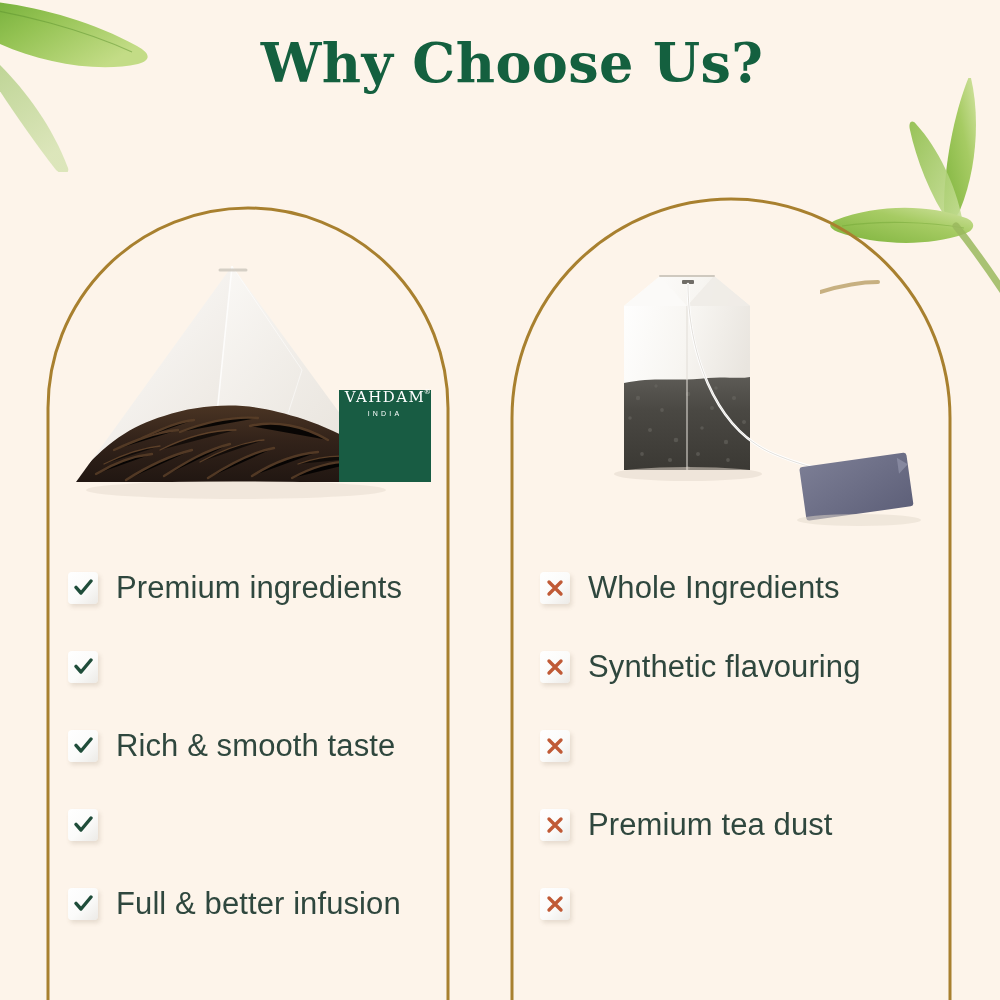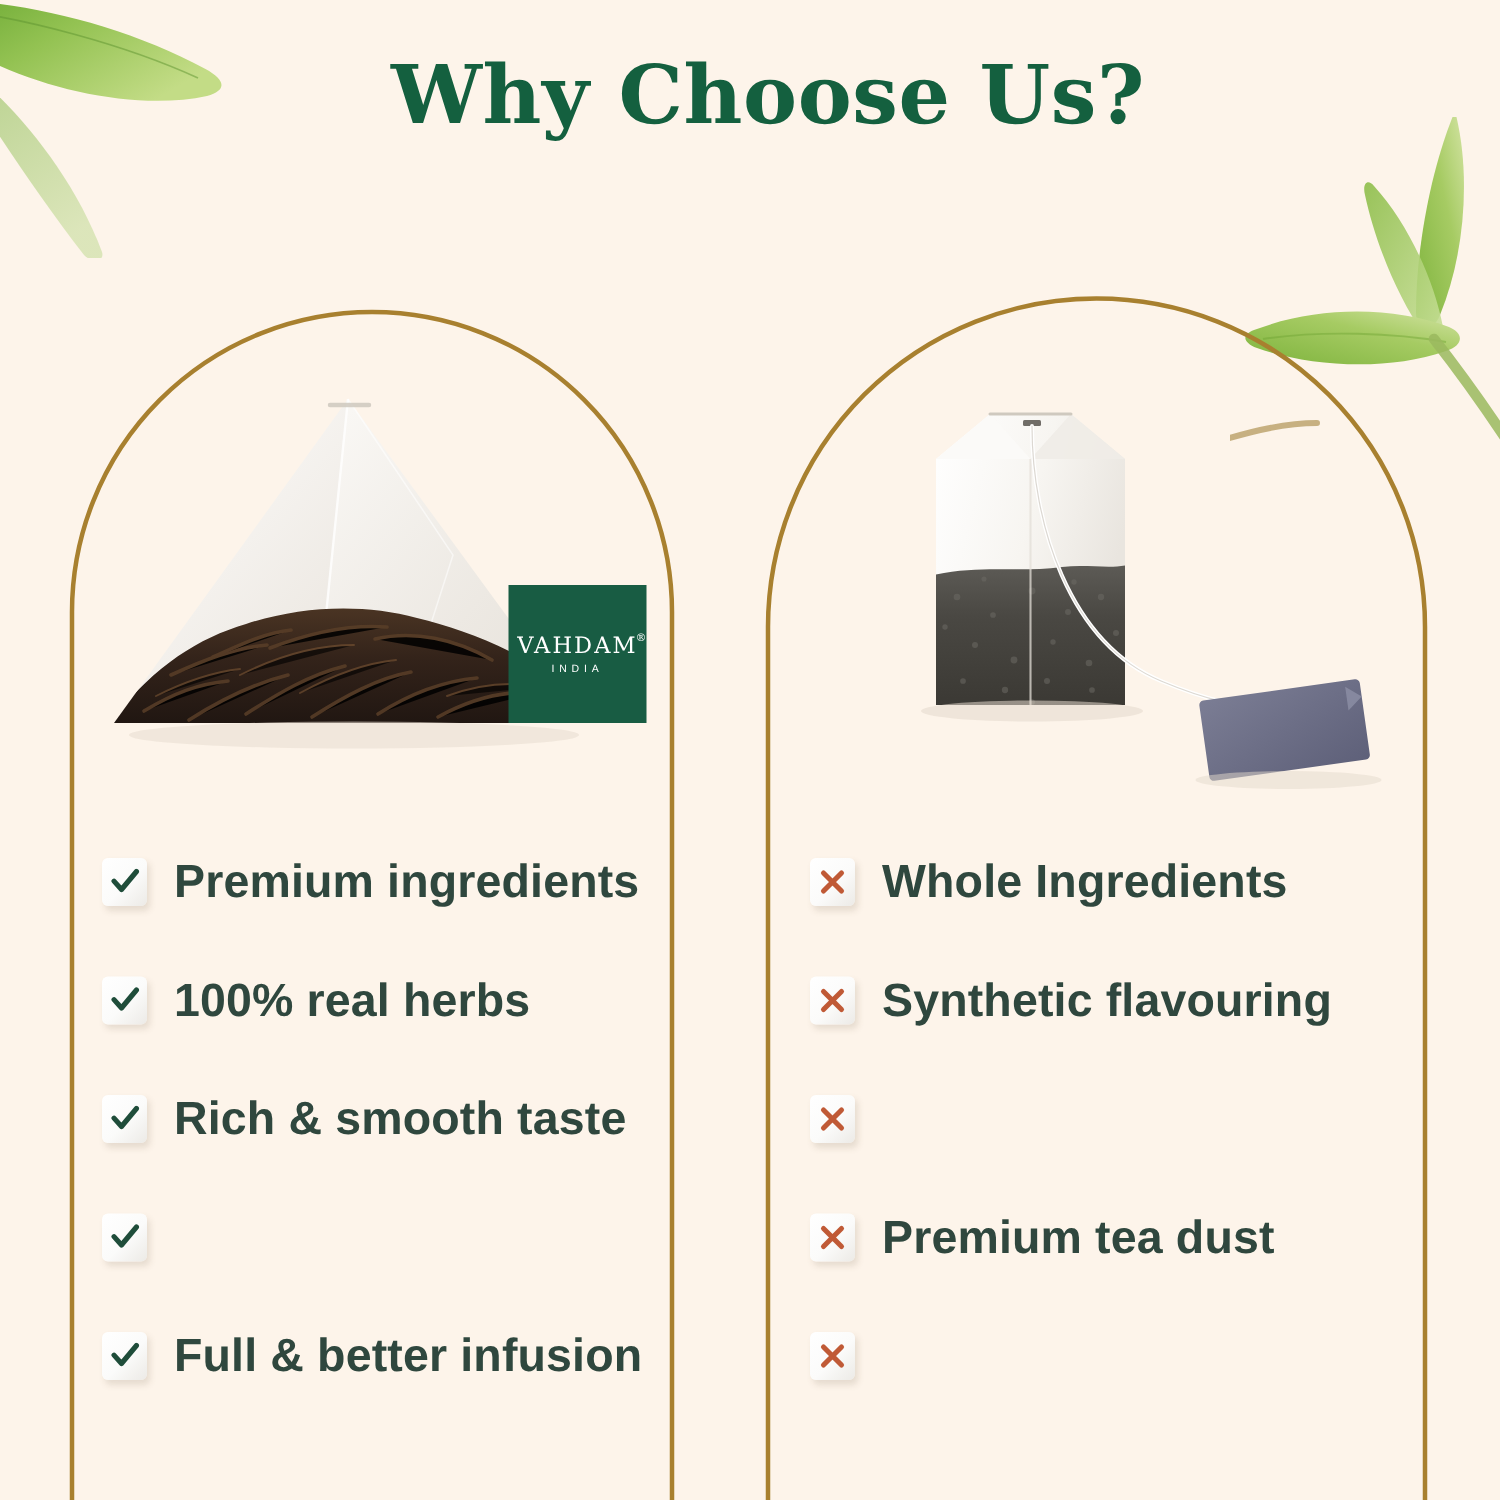--- a/index.html
+++ b/index.html
@@ -55,21 +55,21 @@
   .product-teabag  { left: 604px; top: 258px; width: 340px; height: 272px; }
 
   .vahdam-logo {
     position: absolute;
     left: 339px; top: 390px;
     width: 92px; height: 92px;
     background: #185c43;
     display: flex;
     flex-direction: column;
     align-items: center;
-    justify-content: center;
+    justify-content: flex-start;
     gap: 5px;
   }
   .vahdam-word {
     color: #ffffff;
     font-family: "DejaVu Serif", "Liberation Serif", serif;
     font-size: 15px;
     letter-spacing: 1.4px;
     line-height: 1;
     position: relative;
   }
@@ -78,21 +78,20 @@
     color: #ffffff;
     font-size: 7px;
     letter-spacing: 3.2px;
     line-height: 1;
   }
 
   
   .list {
     position: absolute;
     top: 548px;
-    font-weight: bold;
   }
   .list-left  { left: 68px;  width: 400px; }
   .list-right { left: 540px; width: 410px; }
 
   .row {
     display: flex;
     align-items: center;
     height: 79px;
     gap: 18px;
   }
@@ -317,21 +316,20 @@
       </span>
       <span class="row-label">Premium ingredients</span>
     </div>
 
     <div class="row">
       <span class="badge">
         <svg width="19" height="17" viewBox="0 0 19 17">
             <path d="M2 8.4 L7 14 L17 2" fill="none" stroke="#1f4d3a" stroke-width="3.4" stroke-linecap="round" stroke-linejoin="round"></path>
           </svg>
       </span>
-      <span class="row-label">100% real herbs</span>
     </div>
 
     <div class="row">
       <span class="badge">
         <svg width="19" height="17" viewBox="0 0 19 17">
             <path d="M2 8.4 L7 14 L17 2" fill="none" stroke="#1f4d3a" stroke-width="3.4" stroke-linecap="round" stroke-linejoin="round"></path>
           </svg>
       </span>
       <span class="row-label">Rich &amp; smooth taste</span>
     </div>

